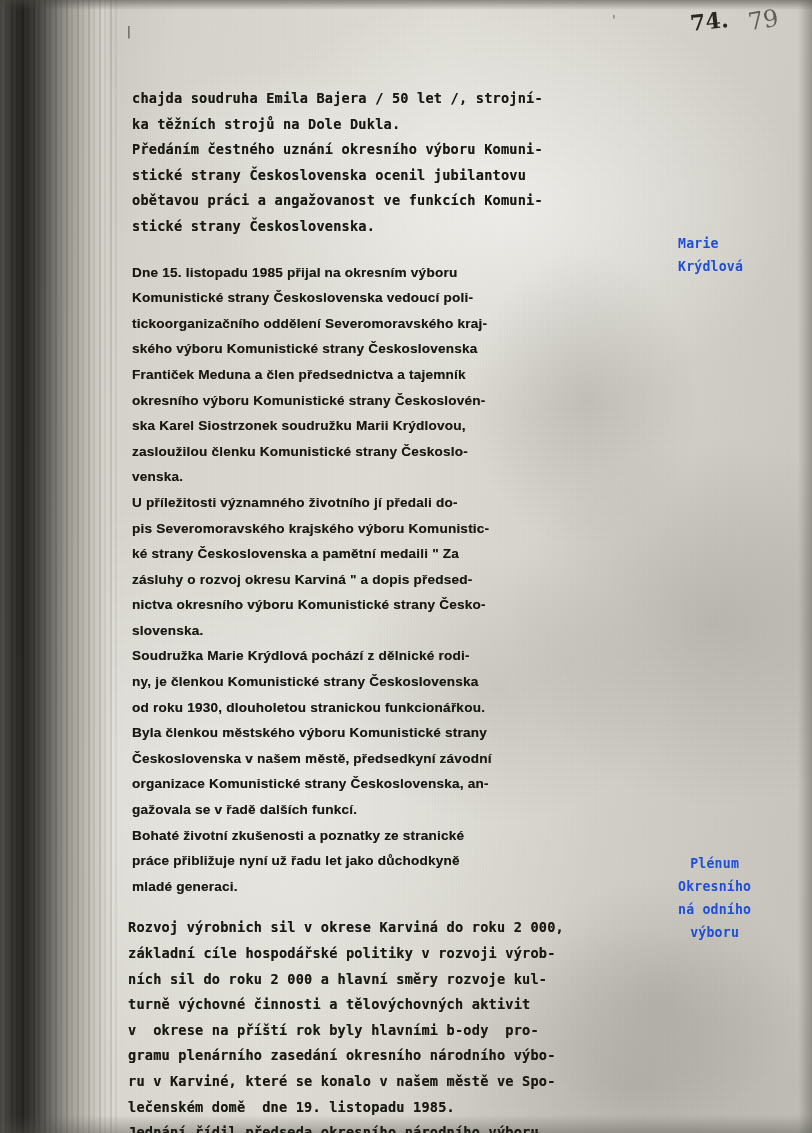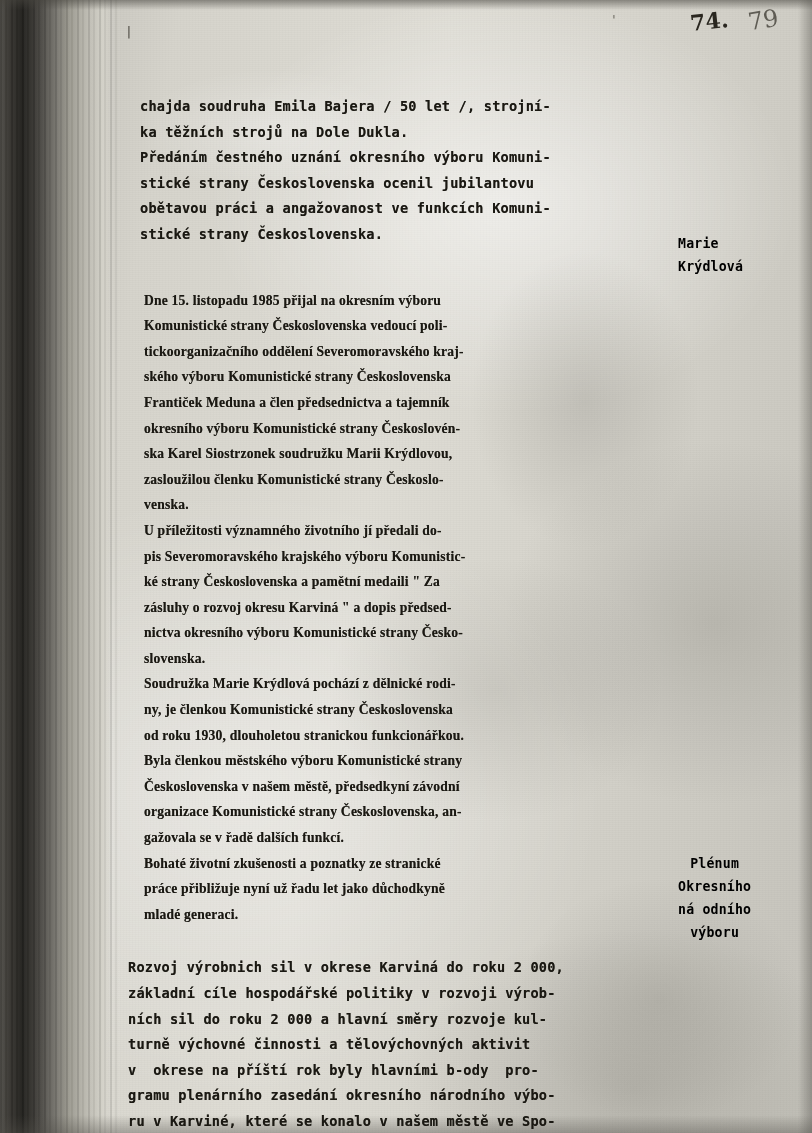--- a/index.html
+++ b/index.html
@@ -105,21 +105,21 @@
   }
   .para { margin: 0 0 0 0; }
   .gap { height: 12px; }
 
   .margin-note {
     position: absolute;
     left: 678px;
     font-size: 13.2px;
     line-height: 23px;
     font-weight: 600;
-    color: #000000;
+    color: #1d4ed8;
     letter-spacing: 0.2px;
     white-space: pre-line;
   }
   .note-1 { top: 232px; }
   .note-2 { top: 852px; text-align: center; }
 
   .folio-pen {
     position: absolute;
     top: 8px;
     left: 690px;
@@ -184,28 +184,28 @@
   <div class="edge-bottom"></div>
 
   <div class="content">
 
     <div class="folio-pen">74.</div>
     <div class="folio-pencil">79</div>
     <div class="tick-left">|</div>
     <div class="tick-mid">'</div>
 
     <div class="body-col">
-      <pre class="para" style="margin:12px;font-family:inherit;font-size:inherit;line-height:inherit;white-space:pre-wrap;">chajda soudruha Emila Bajera / 50 let /, strojní-
+      <pre class="para" style="margin:4px;font-family:inherit;font-size:inherit;line-height:inherit;white-space:pre-wrap;">chajda soudruha Emila Bajera / 50 let /, strojní-
 ka těžních strojů na Dole Dukla.
 Předáním čestného uznání okresního výboru Komuni-
 stické strany Československa ocenil jubilantovu
 obětavou práci a angažovanost ve funkcích Komuni-
 stické strany Československa.</pre>
       <div class="gap"></div>
-      <pre class="para" style="margin:16px;font-family:Liberation Serif, serif;font-size:inherit;line-height:inherit;white-space:pre-wrap;">Dne 15. listopadu 1985 přijal na okresním výboru
+      <pre class="para" style="margin:4px;font-family:Liberation Sans, sans-serif;font-size:inherit;line-height:inherit;white-space:pre-wrap;">Dne 15. listopadu 1985 přijal na okresním výboru
 Komunistické strany Československa vedoucí poli-
 tickoorganizačního oddělení Severomoravského kraj-
 ského výboru Komunistické strany Československa
 Frantiček Meduna a člen předsednictva a tajemník
 okresního výboru Komunistické strany Českoslovén-
 ska Karel Siostrzonek soudružku Marii Krýdlovou,
 zasloužilou členku Komunistické strany Českoslo-
 venska.
 U příležitosti významného životního jí předali do-
 pis Severomoravského krajského výboru Komunistic-

